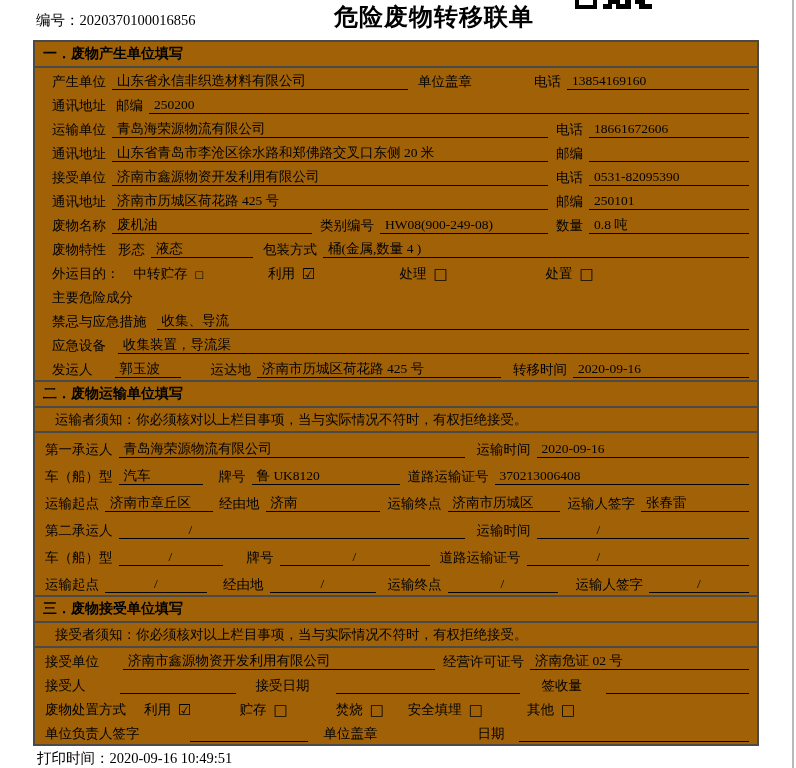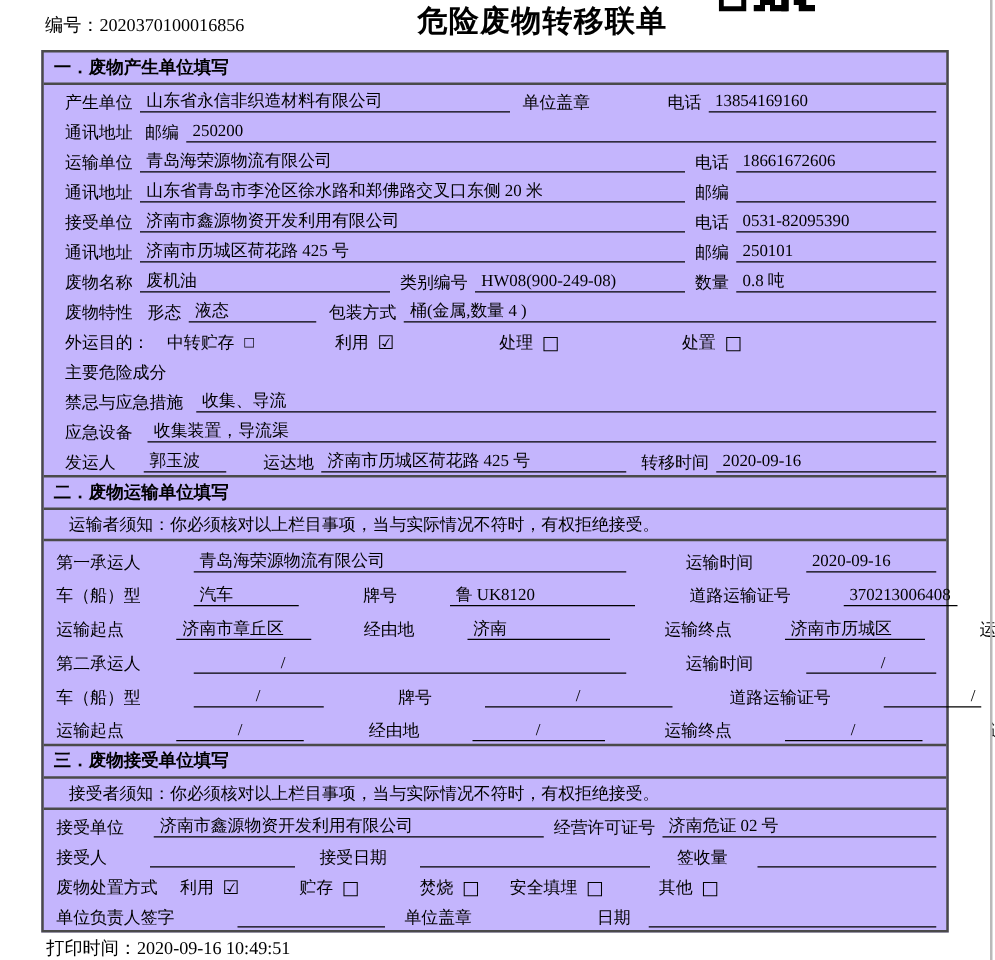--- a/index.html
+++ b/index.html
@@ -5,29 +5,29 @@
   html,body{margin:0;padding:0;background:#fff;}
   .page{position:relative;width:796px;height:768px;background:#ffffff;overflow:hidden;
         font-family:"Liberation Serif","DejaVu Serif",serif;color:#000;}
   
   .serial{position:absolute;left:36px;top:11px;font-size:14.5px;white-space:nowrap;}
   .doc-title{position:absolute;left:334px;top:1px;font-size:24px;font-weight:bold;
              font-family:"DejaVu Sans","Liberation Sans",sans-serif;letter-spacing:1px;white-space:nowrap;}
   .qr{position:absolute;left:575px;top:0;}
   .edge-line{position:absolute;left:792px;top:0;width:2px;height:768px;background:#b9b9b9;}
   
-  .form{position:absolute;left:33px;top:40px;width:726px;border:2px solid #4a4a4a;box-sizing:border-box;background:#c4b5fd;}
+  .form{position:absolute;left:33px;top:40px;width:726px;border:2px solid #4a4a4a;box-sizing:border-box;background:#a16207;}
   .sec-title{height:26px;box-sizing:border-box;border-bottom:2px solid #4a4a4a;display:flex;align-items:center;
              padding-left:8px;font-family:"DejaVu Sans","Liberation Sans",sans-serif;font-weight:bold;font-size:14px;}
   .sec:nth-child(n+2) .sec-title{border-top:2px solid #4a4a4a;height:28px;}
   .sec-note{height:25px;box-sizing:border-box;border-bottom:2px solid #4a4a4a;display:flex;align-items:center;
             padding-left:20px;font-size:13.5px;}
   .row{display:flex;align-items:flex-end;padding:0 8px 2px 8px;box-sizing:border-box;}
   .sec-producer .row{height:24px;padding-left:15px;}
-  .sec-transporter .row{height:27px;gap:36px;}
+  .sec-transporter .row{height:27px;}
   .sec-receiver .row{height:24px;}
   .lbl{white-space:nowrap;font-size:13.5px;line-height:17px;padding:0 2px;flex-shrink:0;}
   .val{border-bottom:1px solid #000;font-size:13.5px;line-height:17px;padding:0 5px;white-space:nowrap;
        box-sizing:border-box;flex-shrink:0;margin-left:4px;overflow:visible;}
   .val.grow{flex:1 1 auto;}
   .val.slash{text-align:center;}
   .spacer{flex-shrink:0;}
   .spacer.grow{flex:1 1 auto;}
   .chk{display:flex;align-items:flex-end;font-size:13.5px;line-height:17px;white-space:nowrap;flex-shrink:0;}
   .chk .box{font-size:15px;line-height:16px;margin-left:7px;font-family:"DejaVu Sans","Liberation Sans",sans-serif;}

